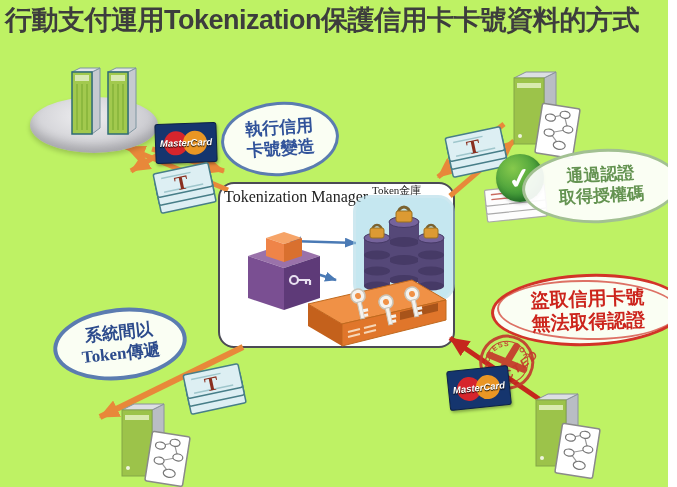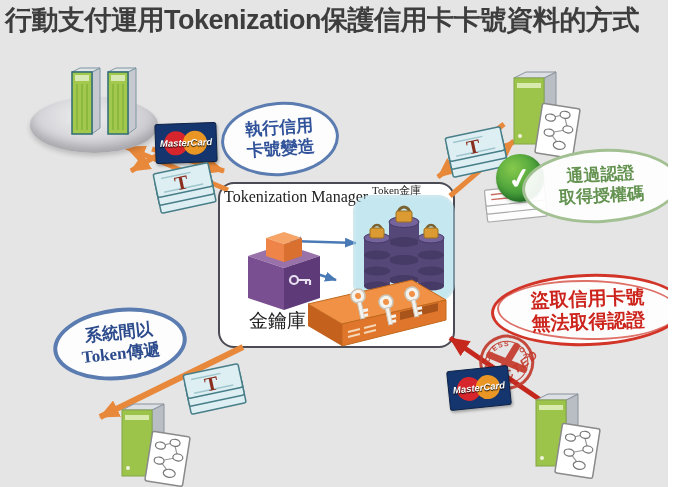--- a/index.html
+++ b/index.html
@@ -1,16 +1,16 @@
 <!DOCTYPE html>
 <html><head>
 <meta charset="utf-8">
 <style>
   html,body{margin:0;padding:0;background:#fff;}
-  .stage{position:relative;width:668px;height:487px;background:#e5e5e5;overflow:hidden;
+  .stage{position:relative;width:668px;height:487px;background:#bef264;overflow:hidden;
          font-family:"Liberation Sans",sans-serif;}
   
   .title{position:absolute;left:5px;top:2px;width:670px;margin:0;
          font-size:27px;font-weight:bold;color:#3d3d3d;letter-spacing:-.5px;z-index:5;}
   
   svg.arrows{position:absolute;left:0;top:0;z-index:2;pointer-events:none;}
   
   .center-box{position:absolute;left:218px;top:182px;width:233px;height:162px;
       background:#fff;border:2.5px solid #4b4b55;border-radius:16px;z-index:1;}
   .serif-label{position:absolute;z-index:3;font-family:"Liberation Serif",serif;color:#222;}
@@ -133,21 +133,20 @@
   </div>
 
   <div class="bubble bubble-modify">
     <span>執行信用</span>
     <span>卡號變造</span>
   </div>
 
   <div class="center-box"></div>
   <div class="serif-label" style="left:224px;top:188px;font-size:16px">Tokenization Manager</div>
   <div class="serif-label" style="left:372px;top:183px;font-size:11px">Token金庫</div>
-  <div class="serif-label" style="left:249px;top:308px;font-size:19px">金鑰庫</div>
 
   <div class="icon" style="left:238px;top:216px">
     <svg width="92" height="100" viewBox="0 0 92 100">
       <polygon points="10,40 46,28 82,40 46,52" fill="#9a72aa"></polygon>
       <polygon points="10,40 46,52 46,94 10,82" fill="#7a4f92"></polygon>
       <polygon points="46,52 82,40 82,82 46,94" fill="#5e3a78"></polygon>
       <g>
         <polygon points="28,22 46,16 64,22 46,28" fill="#f6a468"></polygon>
         <polygon points="28,22 46,28 46,46 28,40" fill="#ef8448"></polygon>
         <polygon points="46,28 64,22 64,40 46,46" fill="#d9702f"></polygon>

